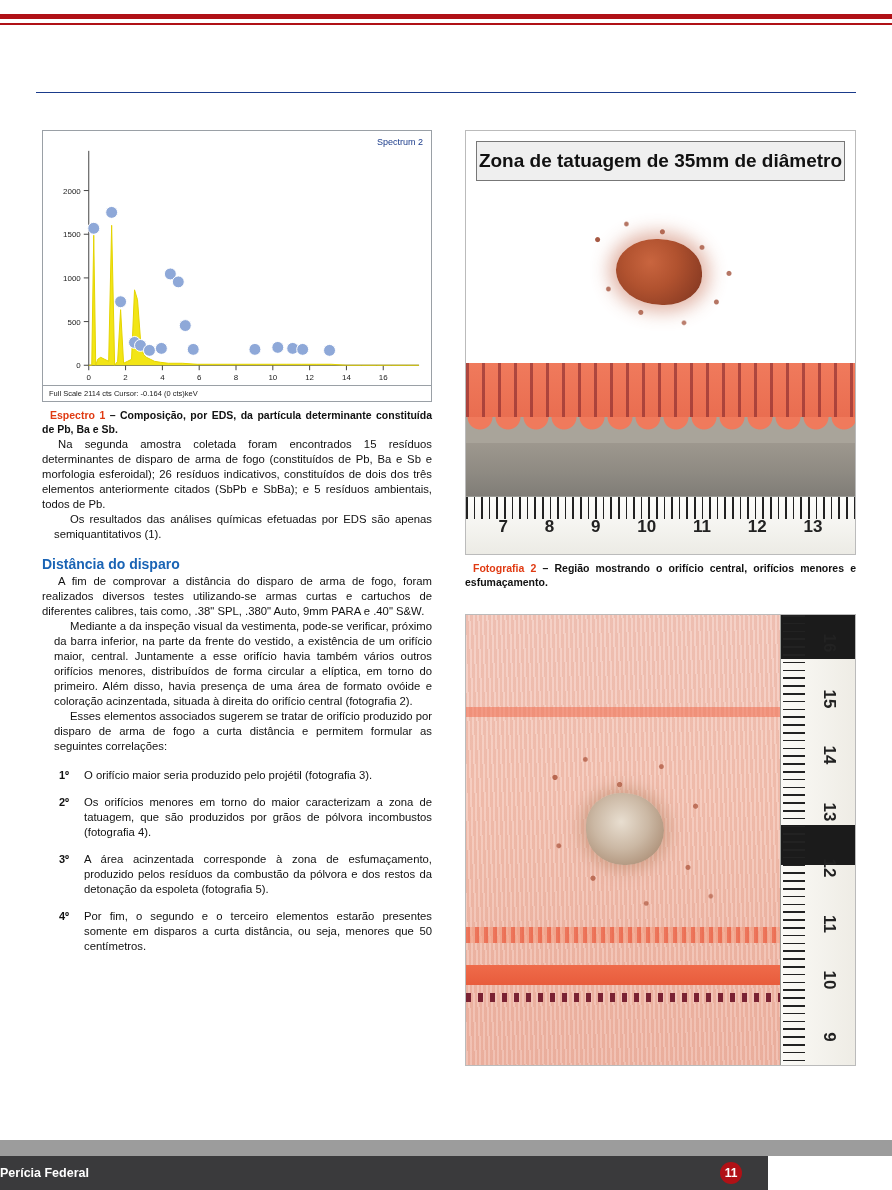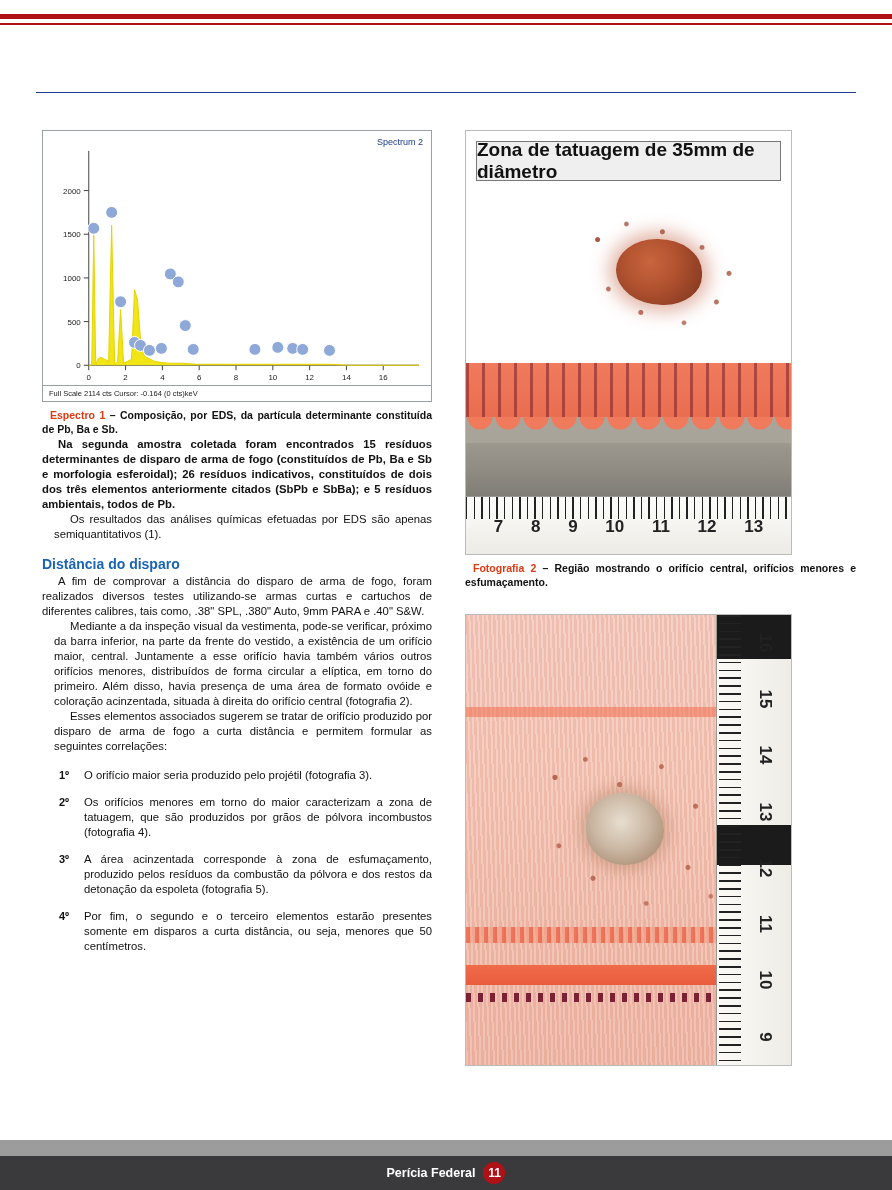--- a/index.html
+++ b/index.html
@@ -101,21 +101,21 @@
 
   
   p.body {
     font-size: 11.3px;
     line-height: 1.33;
     text-align: justify;
     margin: 0;
     text-indent: 16px;
   }
   p.body + p.body { margin-top: 0; margin-left: 12px; }
-  .first-para { margin-top: 17px; font-weight: bold; }
+  .first-para { margin-top: 17px; }
 
   h2.section {
     color: #1a64b5;
     font-size: 14px;
     font-weight: bold;
     margin: 14px 0 2px 0;
   }
 
   
   ol.corr {
@@ -134,21 +134,21 @@
   ol.corr li .num {
     position: absolute;
     left: 17px;
     top: 0;
     font-weight: bold;
     font-size: 11px;
   }
 
   
   .photo {
-    width: 327px;
+    width: 391px;
     position: relative;
     overflow: hidden;
     border: 1px solid #bbb;
     box-sizing: border-box;
   }
   .photo-2 { height: 425px; }
   .photo-3 { height: 452px; }
 
   
   .p2-banner {
@@ -350,25 +350,26 @@
   
   .footer-grey {
     position: absolute;
     left: 0; bottom: 34px;
     width: 892px; height: 16px;
     background: #9c9c9c;
   }
   .footer-dark {
     position: absolute;
     left: 0; bottom: 0;
-    width: 892px; height: 34px;
+    width: 768px; height: 34px;
     background: #3a3a3c;
     display: flex;
     align-items: center;
-    justify-content: center;
+    justify-content: space-between;
+    padding-right: 26px;
     box-sizing: border-box;
   }
   .footer-text {
     color: #ffffff;
     font-size: 12.5px;
     font-weight: bold;
     margin-right: 8px;
   }
   .page-badge {
     width: 22px; height: 22px;

